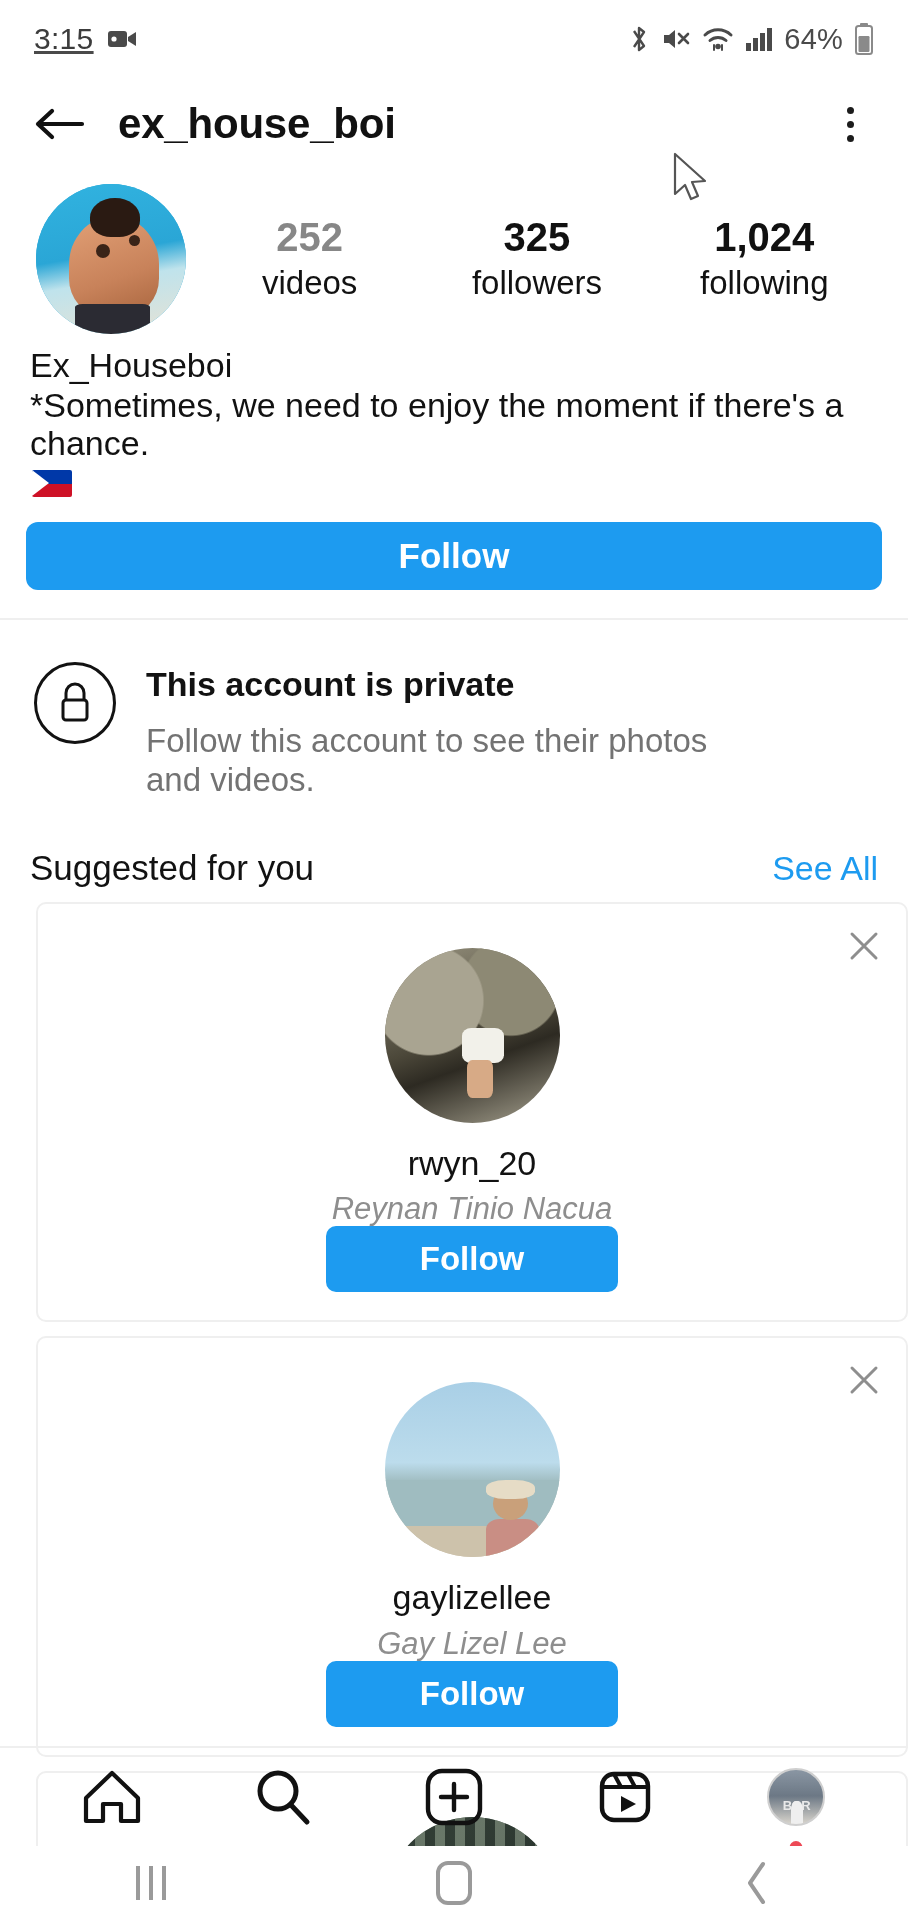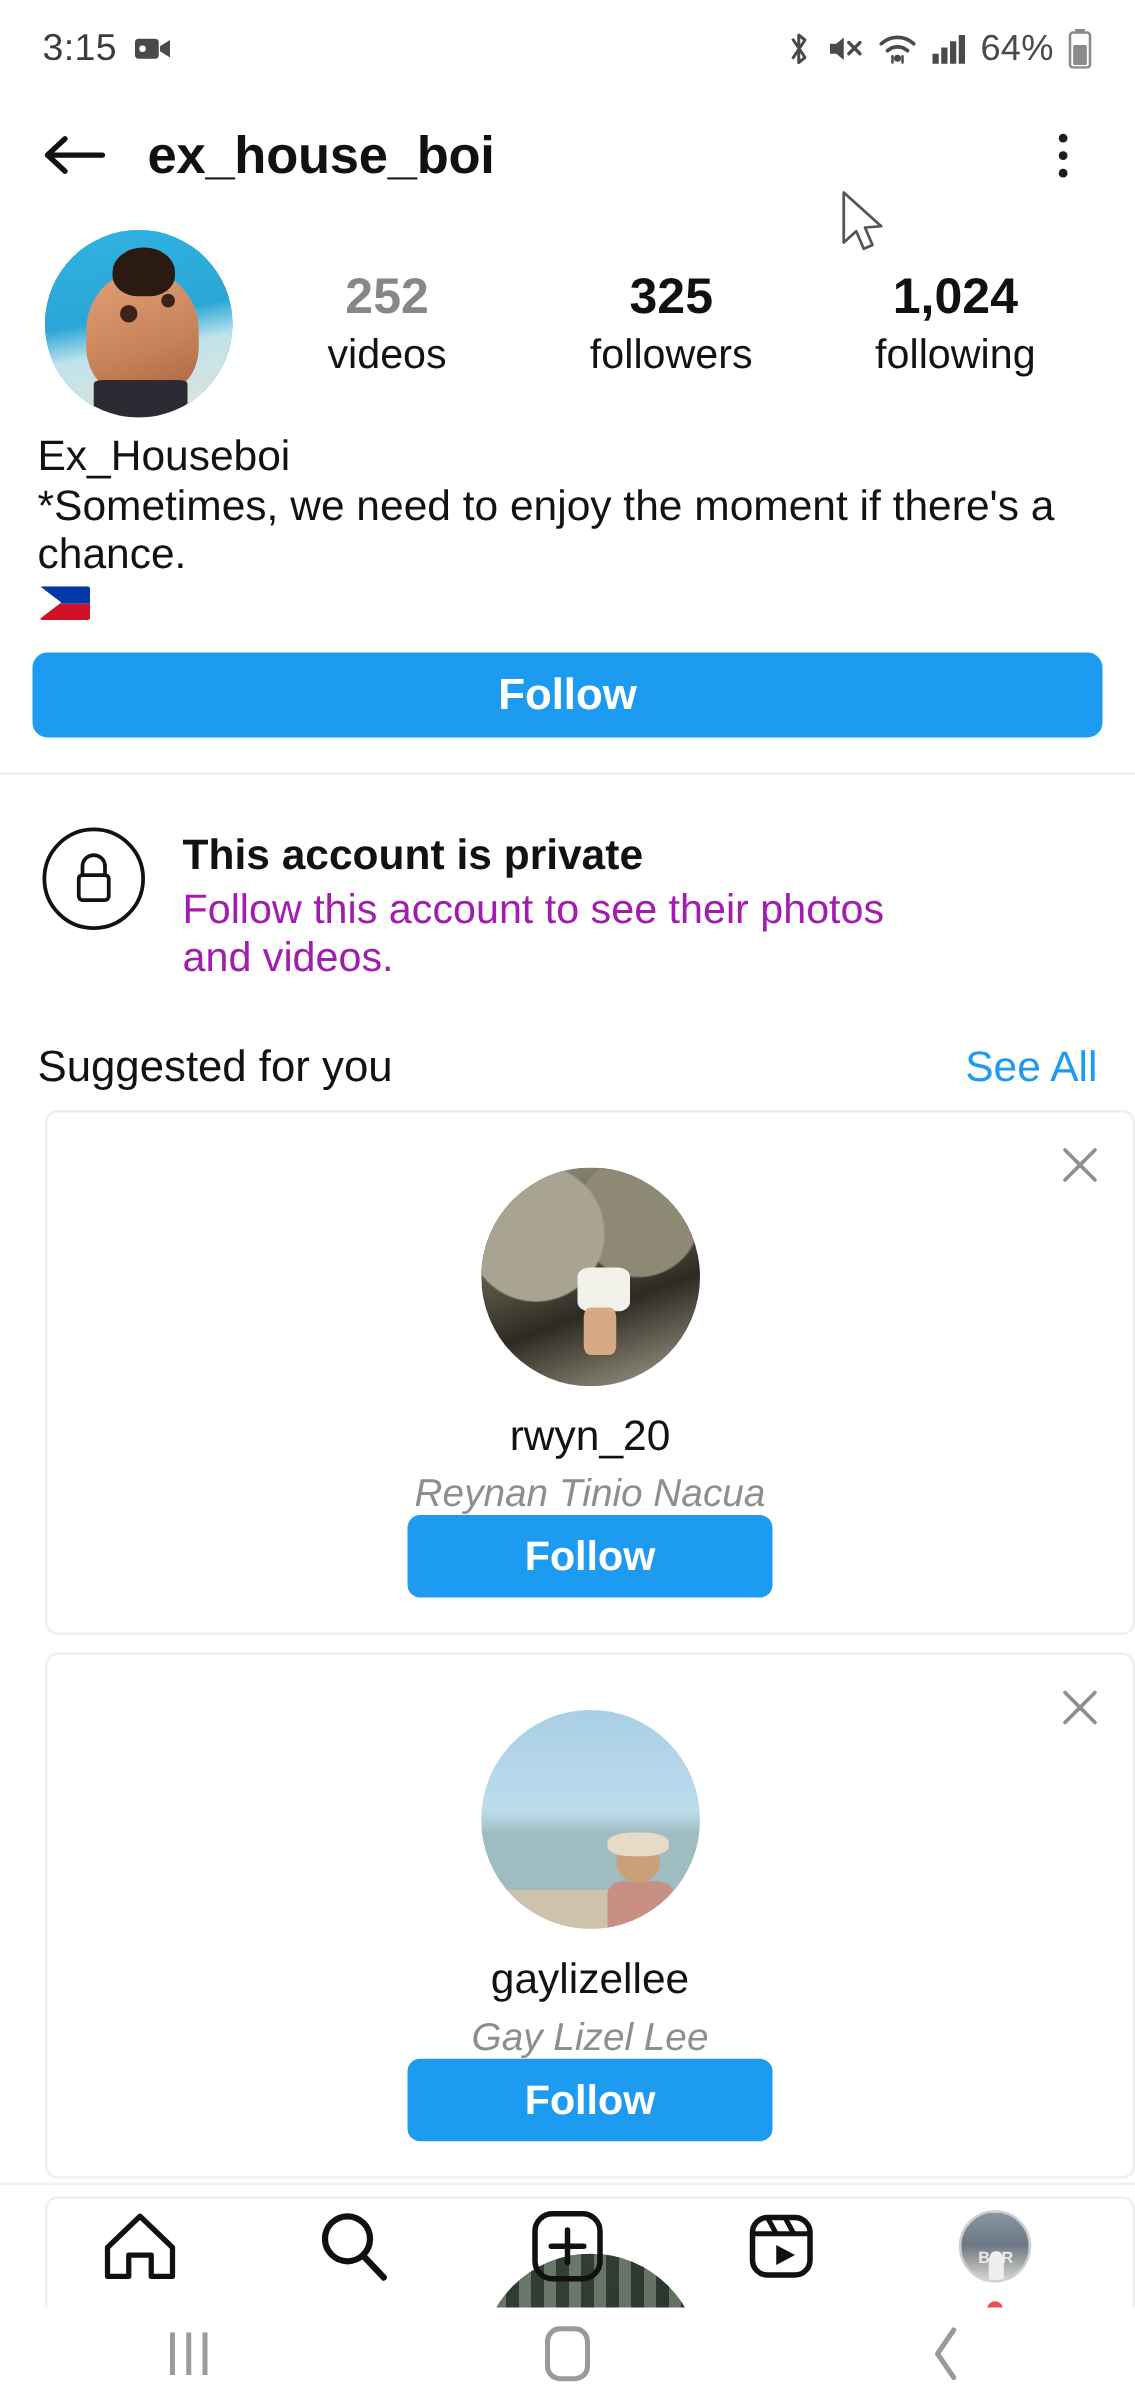--- a/index.html
+++ b/index.html
@@ -10,21 +10,21 @@
     overflow:hidden;
   }
   .phone { position:relative; width:908px; height:1920px; background:#fff; }
 
   
   .statusbar {
     height:78px; display:flex; align-items:center;
     padding:0 34px; color:#4a4a4a;
   }
   .sb-time { font-size:30px; letter-spacing:.3px; color:#3c3c3c; }
-  .sb-left { display:flex; align-items:center; gap:14px; }
+  .sb-left { display:flex; align-items:center; gap:14px;text-decoration:underline; }
   .sb-right { margin-left:auto; display:flex; align-items:center; gap:11px; }
   .sb-pct { font-size:29px; color:#4a4a4a; letter-spacing:.2px; }
   .ic { display:block; }
 
   
   .appbar {
     height:92px; display:flex; align-items:center;
     padding:0 30px 0 28px;
   }
   .back-btn { width:62px; height:62px; display:flex; align-items:center; justify-content:center; }
@@ -85,21 +85,21 @@
   .divider { height:2px; background:#efefef; }
 
   
   .private { display:flex; align-items:flex-start; padding:38px 30px 22px 34px; gap:30px; }
   .lockcircle {
     width:82px; height:82px; border-radius:50%; border:3px solid #121212;
     flex:0 0 82px; display:flex; align-items:center; justify-content:center; margin-top:4px;
   }
   .ptext { padding-top:4px; }
   .ptitle { font-size:34px; font-weight:700; color:#121212; line-height:1.3; }
-  .psub { font-size:33px; color:#a21caf; line-height:1.2; margin-top:0; max-width:590px; }
+  .psub { font-size:33px; color:#737373; line-height:1.2; margin-top:14px; max-width:590px; }
 
   
   .sughead { display:flex; align-items:baseline; padding:26px 30px 14px 30px; }
   .sughead .t { font-size:35px; color:#121212; }
   .sughead .a { margin-left:auto; font-size:34px; color:#1d9bf0; font-weight:500; }
 
   .cards { display:flex; gap:14px; padding:0 0 0 36px; overflow:hidden;flex-direction:column; }
   .card {
     flex:0 0 352px; height:500px; border:2px solid #efefef; border-radius:10px;
     background:#fff; position:relative; display:flex; flex-direction:column;

